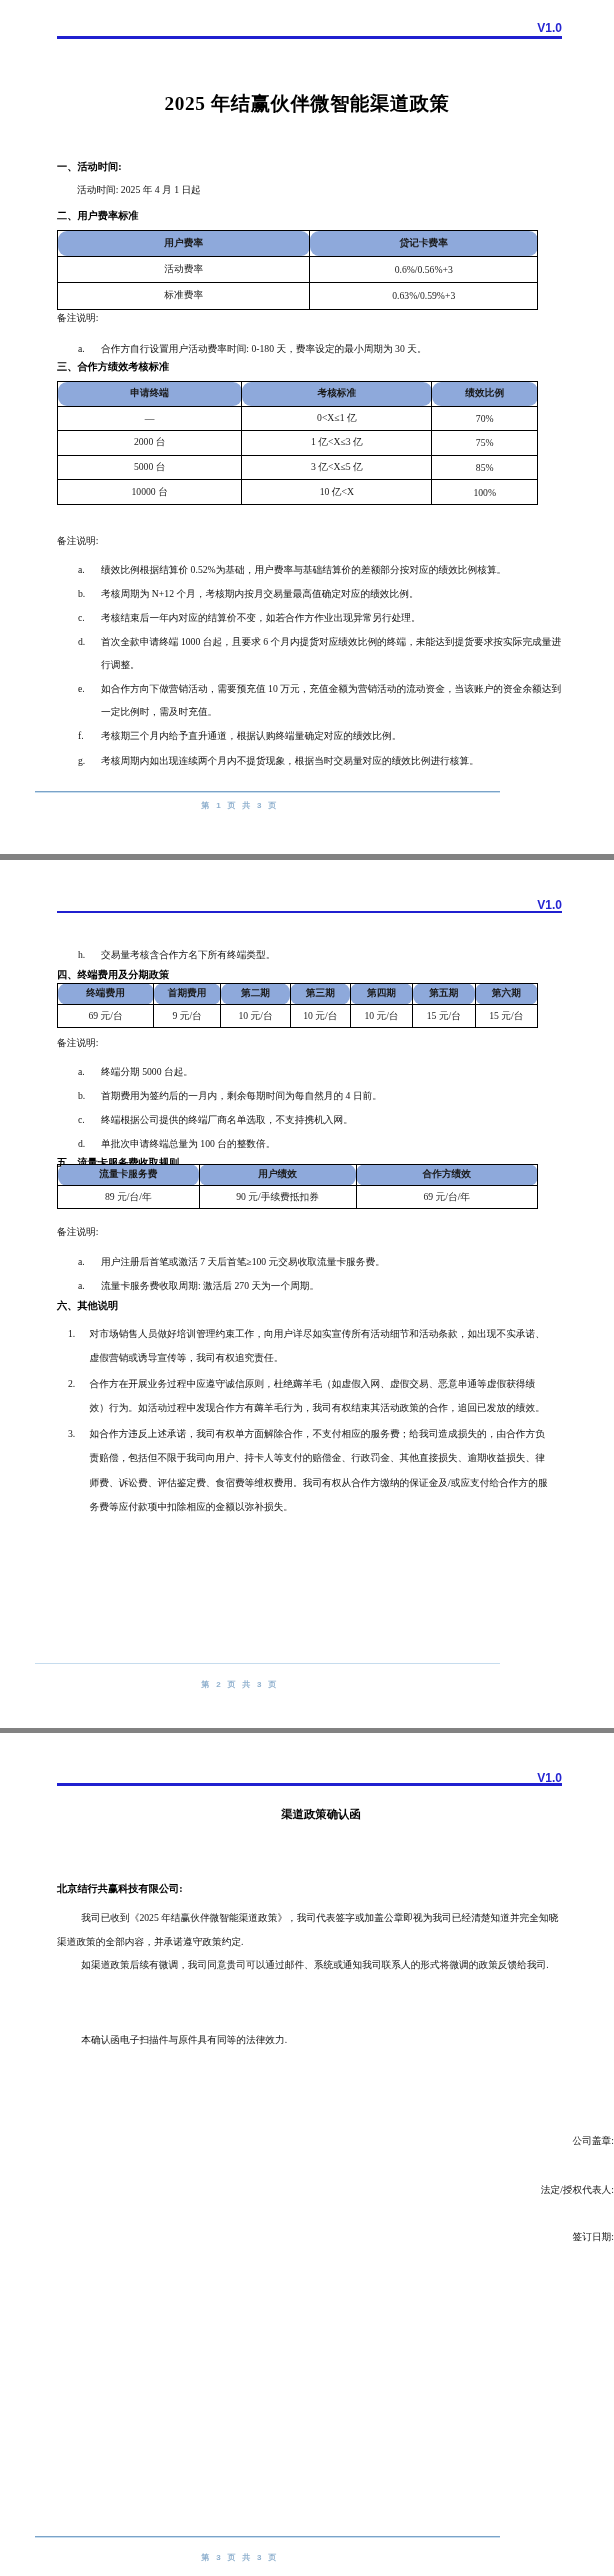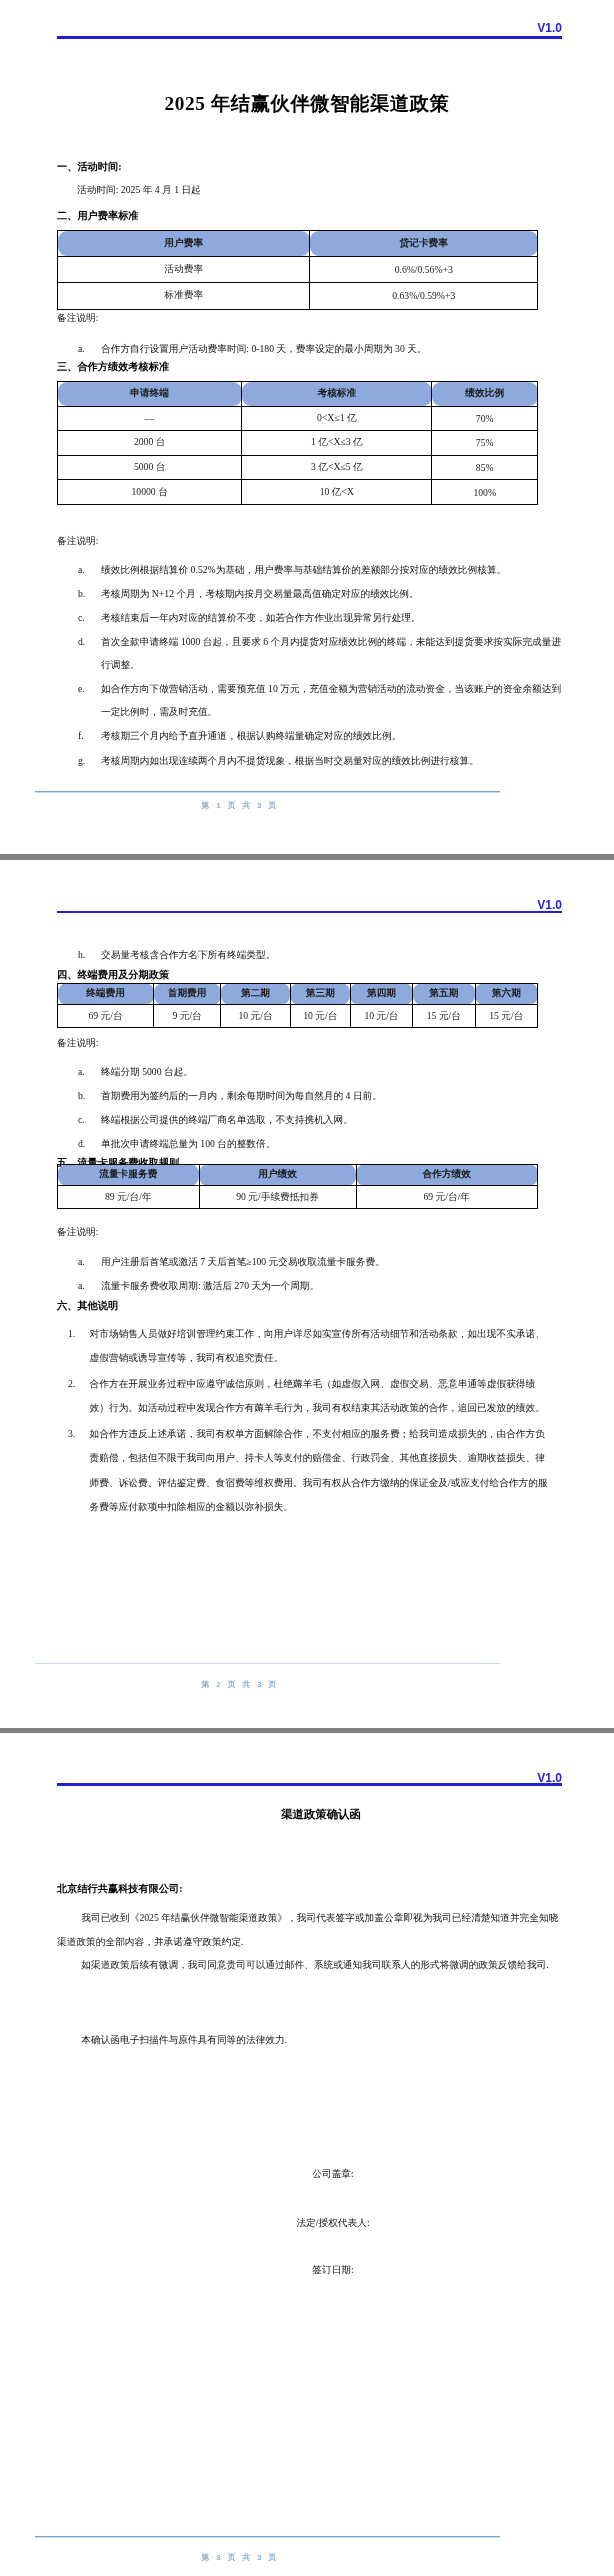--- a/index.html
+++ b/index.html
@@ -43,22 +43,22 @@
     background:#7aa3c8; border-bottom:0.6px solid #c6dcee; }
   .page-num { position:absolute; left:35px; width:410px; text-align:center;
     font-size:8px; font-weight:bold; color:#8FB0CE; letter-spacing:2.3px;
     font-family:"Liberation Sans","DejaVu Sans",sans-serif; }
 
   .letter-title { position:absolute; left:0; width:558px; text-align:center;
     font-size:11.4px; font-weight:bold; color:#000;margin-left:42px; }
   .addressee { position:absolute; left:57px; font-size:10.2px; font-weight:bold; color:#000; }
   .para { position:absolute; left:57px; width:507px; font-size:9.7px; line-height:24px;
     text-indent:2.5em; color:#111; }
-  .sign-line { position:absolute; left:0; width:614px; text-align:center;
-    padding-left:52px; font-size:9.7px; color:#111;margin-top:33px; }
+  .sign-line { position:absolute; left:0; width:614px; text-align:right;
+    padding-left:52px; font-size:9.7px; color:#111; }
 </style>
 </head>
 <body>
 
 <section class="page" style="height:854px;">
   <div class="version" style="top:20.5px;">V1.0</div>
   <div class="head-rule" style="top:36px;"></div>
 
   <div class="doc-title" style="top:90px;">2025 年结赢伙伴微智能渠道政策</div>
 

